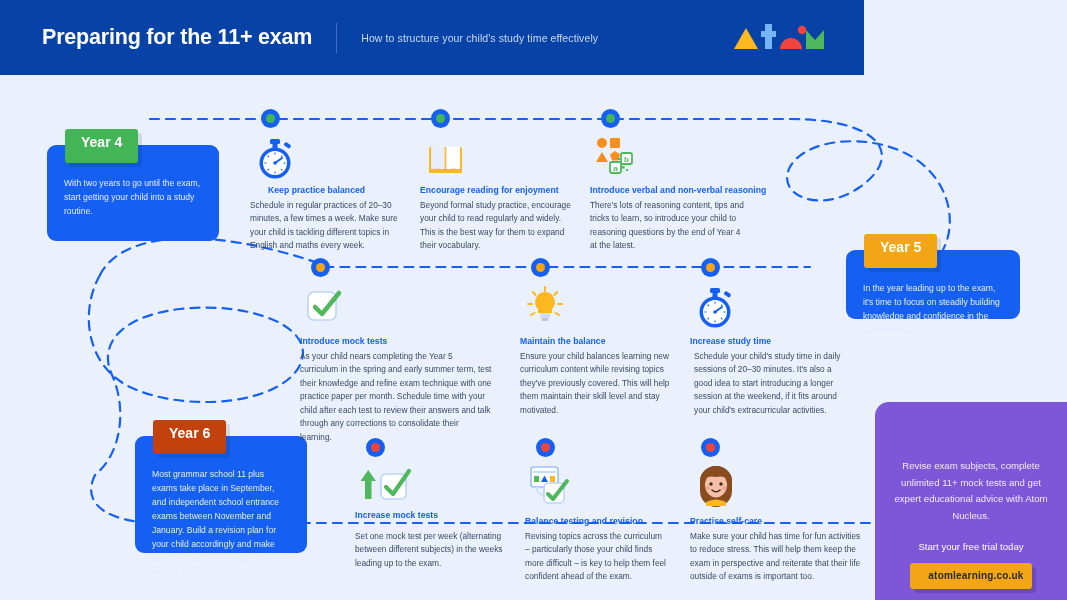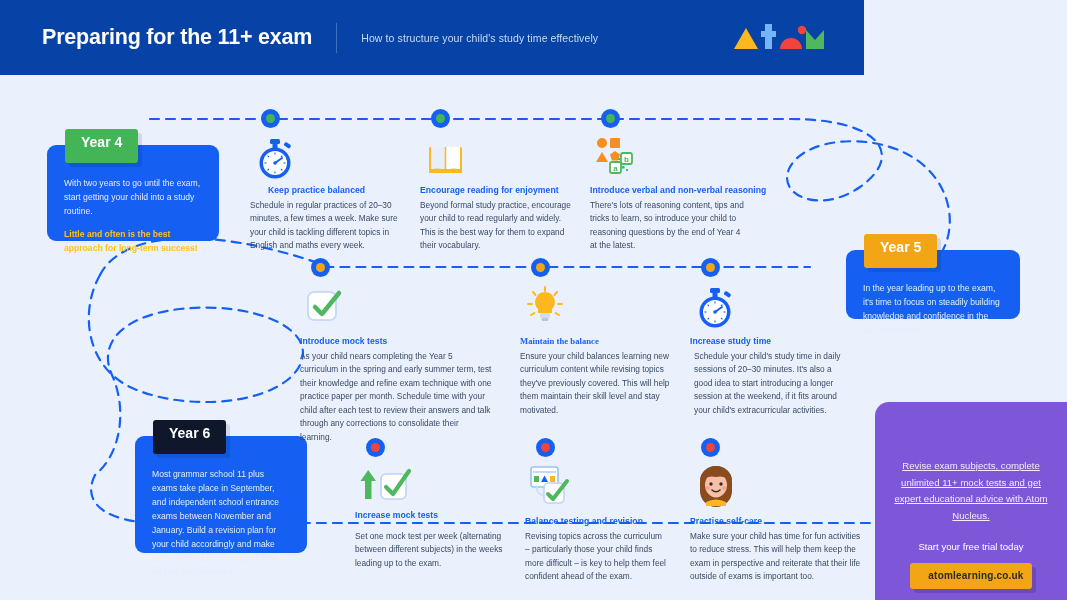--- a/index.html
+++ b/index.html
@@ -94,21 +94,21 @@
   #cta {
     position:absolute;
     left:875px; top:327px;
     width:192px; height:198px;
     background:#7e56d8;
     border-top-left-radius:14px;
     color:#ffffff;
     text-align:center;
     padding:56px 18px 0 18px;
   }
-  #cta-text { font-size:9.6px; line-height:1.72; color:#f2ecfd;text-decoration:underline; }
+  #cta-text { font-size:9.6px; line-height:1.72; color:#f2ecfd; }
   #cta-sub { font-size:9.6px; margin-top:17px; color:#ffffff; }
   #cta-button {
     display:inline-block;
     margin-top:11px;
     background:#f2a616;
     color:#2a2a2a;
     font-size:10px;
     font-weight:bold;
     padding:7px 8px 8px 18px;
     border-radius:3px;
@@ -149,33 +149,32 @@
                C 128 336 120 380 95 400"></path>
 
       <path d="M 95 400 C 80 430 110 448 160 448 L 880 448"></path>
     </g>
   </svg>
 
   <div class="year-card" style="left:47px; top:70px; width:172px; height:96px;">
     <div class="year-badge" style="background:#44b556;">Year 4</div>
     <div class="year-body">
       <span>With two years to go until the exam, start getting your child into a study routine.</span>
-      <span class="hl">Little and often is the best approach for long-term success!</span>
     </div>
   </div>
 
   <div class="year-card" style="left:846px; top:175px; width:174px; height:69px;">
     <div class="year-badge" style="background:#f2a616;">Year 5</div>
     <div class="year-body">
       <span>In the year leading up to the exam, it's time to focus on steadily building knowledge and confidence in the 11+ curriculum.</span>
     </div>
   </div>
 
   <div class="year-card" style="left:135px; top:361px; width:172px; height:117px;">
-    <div class="year-badge" style="background:#0f172a;">Year 6</div>
+    <div class="year-badge" style="background:#c2410c;">Year 6</div>
     <div class="year-body">
       <span>Most grammar school 11 plus exams take place in September, and independent school entrance exams between November and January. Build a revision plan for your child accordingly and make sure to schedule in plenty of time for rest and relaxation.</span>
     </div>
   </div>
 
   <div class="milestone" style="left:250px; top:34px; width:160px;">
     <div class="ms-node" style="left:11px; top:0;">
       <i style="background:#44b556;"></i>
     </div>
     <div class="ms-icon" style="left:3px; top:28px;">
@@ -270,21 +269,21 @@
           <line x1="4" y1="19" x2="8" y2="19"></line>
           <line x1="38" y1="19" x2="34" y2="19"></line>
           <line x1="7" y1="30" x2="10.5" y2="28"></line>
           <line x1="35" y1="30" x2="31.5" y2="28"></line>
         </g>
         <path d="M21 7 a10 10 0 0 1 7 17 l0 4 l-14 0 l0 -4 a10 10 0 0 1 7 -17 z" fill="#fcb81e"></path>
         <rect x="16" y="28" width="10" height="5" rx="1" fill="#d3dcec"></rect>
         <rect x="17.5" y="33" width="7" height="3" rx="1.4" fill="#b9c5da"></rect>
       </svg>
     </div>
-    <div class="ms-title" style="left:0; top:78px; width:188px;font-family:Liberation Serif, serif;">Maintain the balance</div>
+    <div class="ms-title" style="left:0; top:78px; width:188px;">Maintain the balance</div>
     <div class="ms-body" style="left:0; top:92px; width:152px;">Ensure your child balances learning new curriculum content while revising topics they've previously covered. This will help them maintain their skill level and stay motivated.</div>
   </div>
 
   <div class="milestone" style="left:690px; top:183px; width:165px;">
     <div class="ms-node" style="left:11px; top:0;">
       <i style="background:#f2a616;"></i>
     </div>
     <div class="ms-icon" style="left:3px; top:28px;">
       <svg viewBox="0 0 44 44" width="44" height="44">
         <rect x="17" y="2" width="10" height="5" rx="1.5" fill="#1560f2"></rect>

